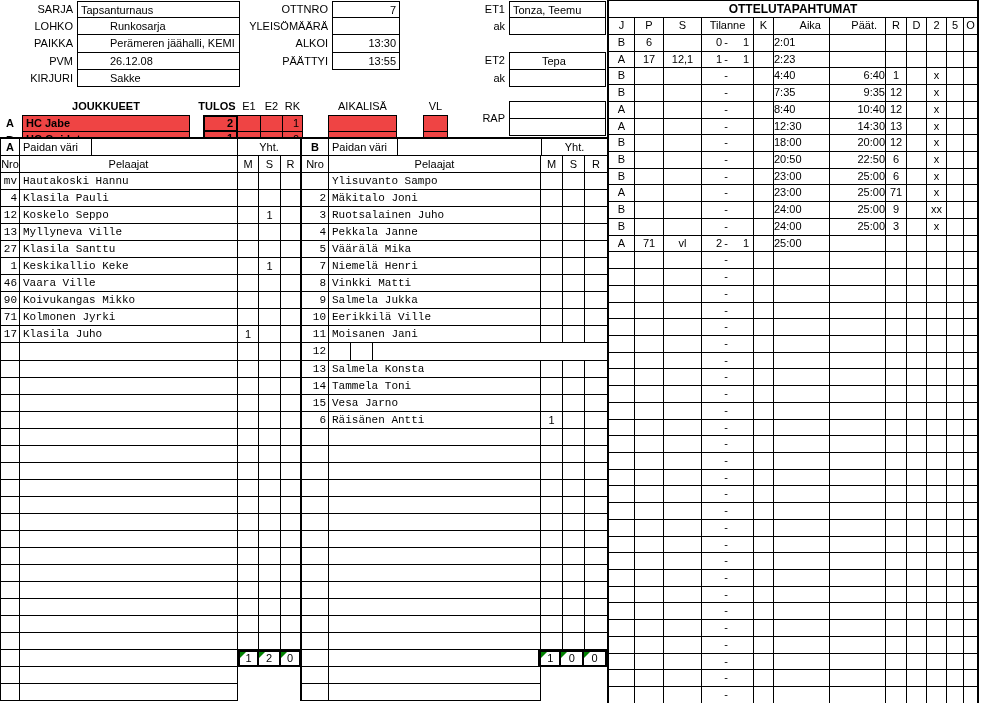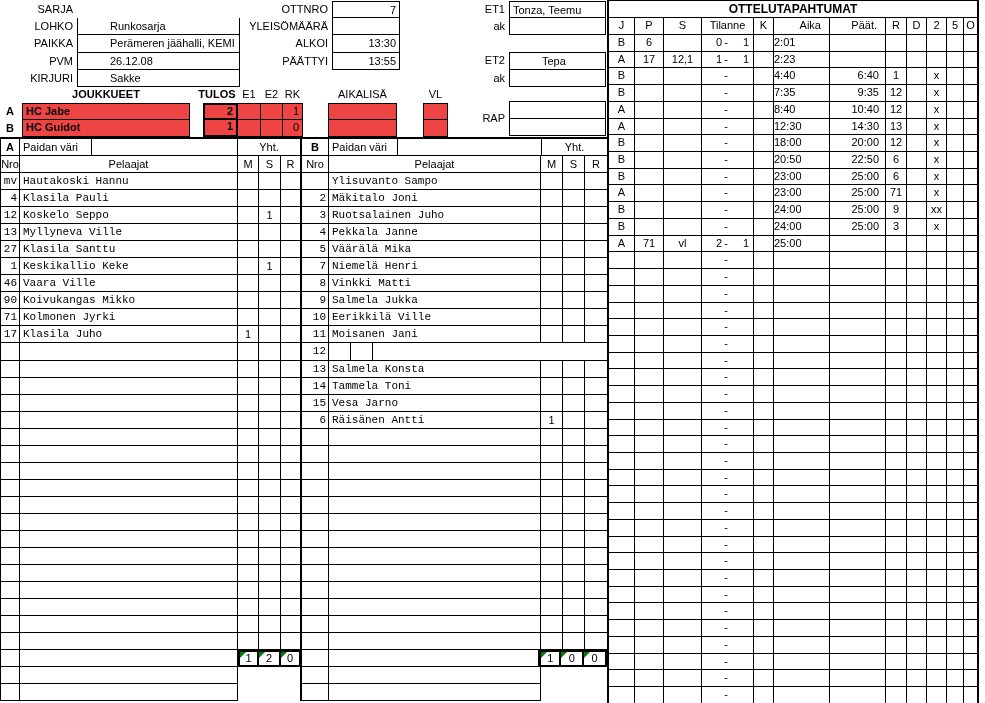--- a/index.html
+++ b/index.html
@@ -69,36 +69,37 @@
   .tailrow .rc{border-bottom:1px solid #000;}
 
   
   #events{position:absolute;left:607px;top:0;width:372px;height:703px;box-sizing:border-box;
           border-left:2px solid #000;border-right:2px solid #000;border-top:1px solid #000;overflow:hidden;background:#fff;}
   #events .title{height:16px;line-height:16px;border-bottom:1px solid #000;text-align:center;font-weight:bold;font-size:12px;}
   .ehrow{display:flex;height:17px;box-sizing:border-box;}
   .evrow{display:flex;height:16.72px;box-sizing:border-box;}
   .ec{box-sizing:border-box;border-right:1px solid #000;border-bottom:1px solid #000;line-height:15px;text-align:center;white-space:nowrap;overflow:hidden;}
   .c-j{width:26px;} .c-p{width:29px;} .c-s{width:38px;} .c-til{width:52px;} .c-k{width:20px;}
-  .c-aika{width:56px;text-align:left;padding-right:6px;} .c-paat{width:56px;text-align:right;padding-right:6px;}
+  .c-aika{width:56px;text-align:left;padding-right:6px;} .c-paat{width:56px;text-align:right;}
   .c-r{width:21px;} .c-d{width:20px;} .c-2{width:20px;} .c-5{width:17px;} .c-o{width:13px;border-right:0;}
   .ehrow .c-aika,.ehrow .c-paat{text-align:right;padding-right:8px;}
   .til{display:flex;}
   .til .ta{width:20px;text-align:right;}
   .til .td{width:8px;text-align:center;}
   .til .tb{flex:1;text-align:right;padding-right:4px;}
 </style>
 </head>
 <body>
 
 <div id="sheet">
 
   <div id="form-left" class="abs formcol" style="left:0;top:1px;">
     <div class="frow">
       <div class="flabel">SARJA</div>
+      <div class="fbox">Tapsanturnaus</div>
     </div>
     <div class="frow">
       <div class="flabel">LOHKO</div>
       <div class="fbox">Runkosarja</div>
     </div>
     <div class="frow">
       <div class="flabel">PAIKKA</div>
       <div class="fbox">Perämeren jäähalli, KEMI</div>
     </div>
     <div class="frow">
@@ -150,21 +151,21 @@
   </div>
 
   <div id="rap" class="abs" style="left:420px;top:101px;">
     <div class="rlabel">RAP</div>
     <div class="rboxes">
       <div class="fboxr"></div>
       <div class="fboxr"></div>
     </div>
   </div>
 
-  <div id="scoreboard" class="abs" style="left:0;top:0;width:607px;height:137px;">
+  <div id="scoreboard" class="abs" style="left:0;top:12px;width:607px;height:137px;">
     <div class="hdr b" style="left:22px;top:86px;width:168px;">JOUKKUEET</div>
     <div class="hdr b" style="left:196px;top:86px;width:42px;">TULOS</div>
     <div class="hdr" style="left:237px;top:86px;width:24px;">E1</div>
     <div class="hdr" style="left:260px;top:86px;width:23px;">E2</div>
     <div class="hdr" style="left:282px;top:86px;width:21px;">RK</div>
     <div class="hdr" style="left:328px;top:86px;width:69px;">AIKALISÄ</div>
     <div class="hdr" style="left:423px;top:86px;width:25px;">VL</div>
 
     <div class="keylab" style="left:0;top:103px;">A</div>
     <div class="keylab" style="left:0;top:120px;">B</div>

